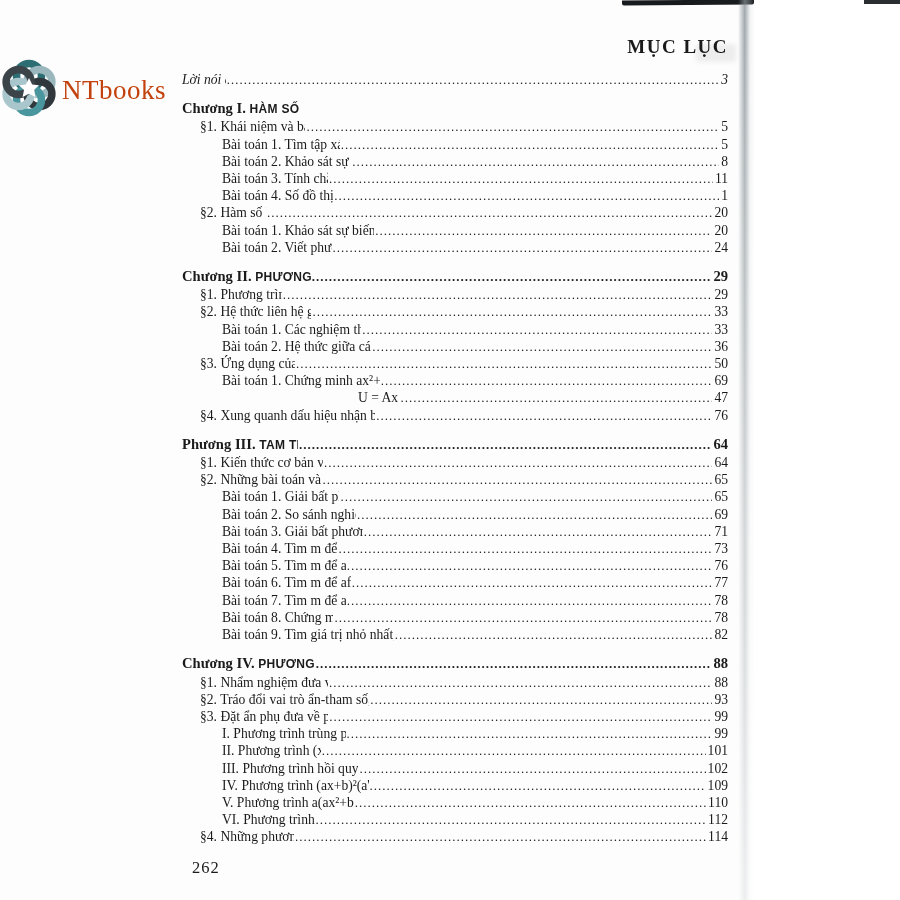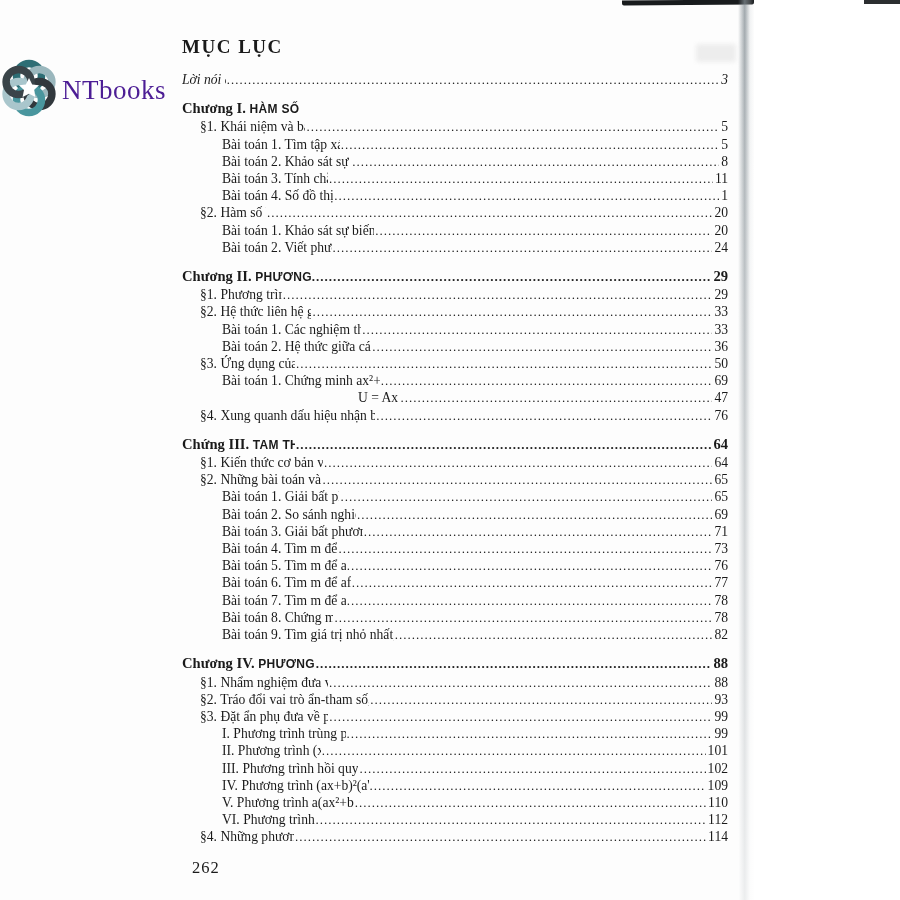--- a/index.html
+++ b/index.html
@@ -21,21 +21,21 @@
   .sliver-b{position:absolute;left:864px;top:0;width:36px;height:4px;background:#2b2e30;}
   .bleed-mark{position:absolute;left:696px;top:44px;width:40px;height:18px;background:#ededed;filter:blur(2px);border-radius:3px;}
 
   
   .logo{position:absolute;left:2px;top:58px;display:flex;align-items:center;gap:6px;}
   .logo svg{display:block;}
   .brand{font-family:"Liberation Serif","DejaVu Serif",serif;font-size:27px;letter-spacing:0.5px;}
 
   
   .toc{position:absolute;left:182px;top:36px;width:546px;}
-  .toc-title{text-align:left;font-weight:bold;font-size:19px;letter-spacing:1.5px;margin:0 0 13px 0;}
+  .toc-title{text-align:right;font-weight:bold;font-size:19px;letter-spacing:1.5px;margin:0 0 13px 0;}
   .row{display:flex;align-items:baseline;font-size:13.6px;line-height:17.2px;white-space:nowrap;}
   .row .label{flex:0 1 auto;overflow:hidden;}
   .leader{flex:1 1 aupx;min-width:8px;overflow:hidden;white-space:nowrap;margin:0 2px 0 1px;color:#222;}
   .leader::after{content:"......................................................................................................................................................................";letter-spacing:1px;font-size:13px;}
   .pagenum{flex:0 0 auto;text-align:right;}
   .preface{font-style:italic;margin-bottom:4px;}
   .chapter{font-weight:bold;margin-top:12px;font-size:14.6px;}
   .chapter .name{font-family:"Liberation Sans","DejaVu Sans",sans-serif;font-size:12px;letter-spacing:0.3px;}
   .section{padding-left:18px;}
   .problem,.roman{padding-left:40px;}
@@ -58,21 +58,21 @@
       <g id="knot-rings">
           <circle cx="27.0" cy="18.0" r="12.5" fill="none" stroke="#2d6e75" stroke-width="7.5"></circle>
           <circle cx="37.4" cy="24.0" r="12.5" fill="none" stroke="#9ab7bd" stroke-width="7.5"></circle>
           <circle cx="37.4" cy="36.0" r="12.5" fill="none" stroke="#31383d" stroke-width="7.5"></circle>
           <circle cx="27.0" cy="42.0" r="12.5" fill="none" stroke="#49969e" stroke-width="7.5"></circle>
           <circle cx="16.6" cy="36.0" r="12.5" fill="none" stroke="#a9c6cc" stroke-width="7.5"></circle>
           <circle cx="16.6" cy="24.0" r="12.5" fill="none" stroke="#3a4449" stroke-width="7.5"></circle>
         </g>
       <path id="knot-star" d="M27 20 L30.2 26.4 L37 27.2 L32 32 L33.4 39 L27 35.8 L20.6 39 L22 32 L17 27.2 L23.8 26.4 Z" fill="#ffffff"></path>
     </svg>
-    <span class="brand" style="color: #4c1d95;">NTbooks</span>
+    <span class="brand" style="color: #c2410c;">NTbooks</span>
   </div>
 
   <div class="toc">
     <div class="toc-title">MỤC LỤC</div>
     <div>
         <div class="row preface">
           <span class="label">Lời nói đầu</span>
           <span class="leader"></span>
           <span class="pagenum">3</span>
         </div>
@@ -158,21 +158,21 @@
           <span class="label">U = Ax + By + C</span>
           <span class="leader"></span>
           <span class="pagenum">47</span>
         </div>
         <div class="row section">
           <span class="label">§4. Xung quanh dấu hiệu nhận biết phương trình bậc hai có nghiệm</span>
           <span class="leader"></span>
           <span class="pagenum">76</span>
         </div>
         <div class="row chapter">
-          <span class="label"><span class="prefix">Chứng III. </span><span class="name">TAM THỨC BẬC HAI</span></span>
+          <span class="label"><span class="prefix">Phương III. </span><span class="name">TAM THỨC BẬC HAI</span></span>
           <span class="leader"></span>
           <span class="pagenum">64</span>
         </div>
         <div class="row section">
           <span class="label">§1. Kiến thức cơ bản về tam thức bậc hai</span>
           <span class="leader"></span>
           <span class="pagenum">64</span>
         </div>
         <div class="row section">
           <span class="label">§2. Những bài toán và phương pháp giải</span>

